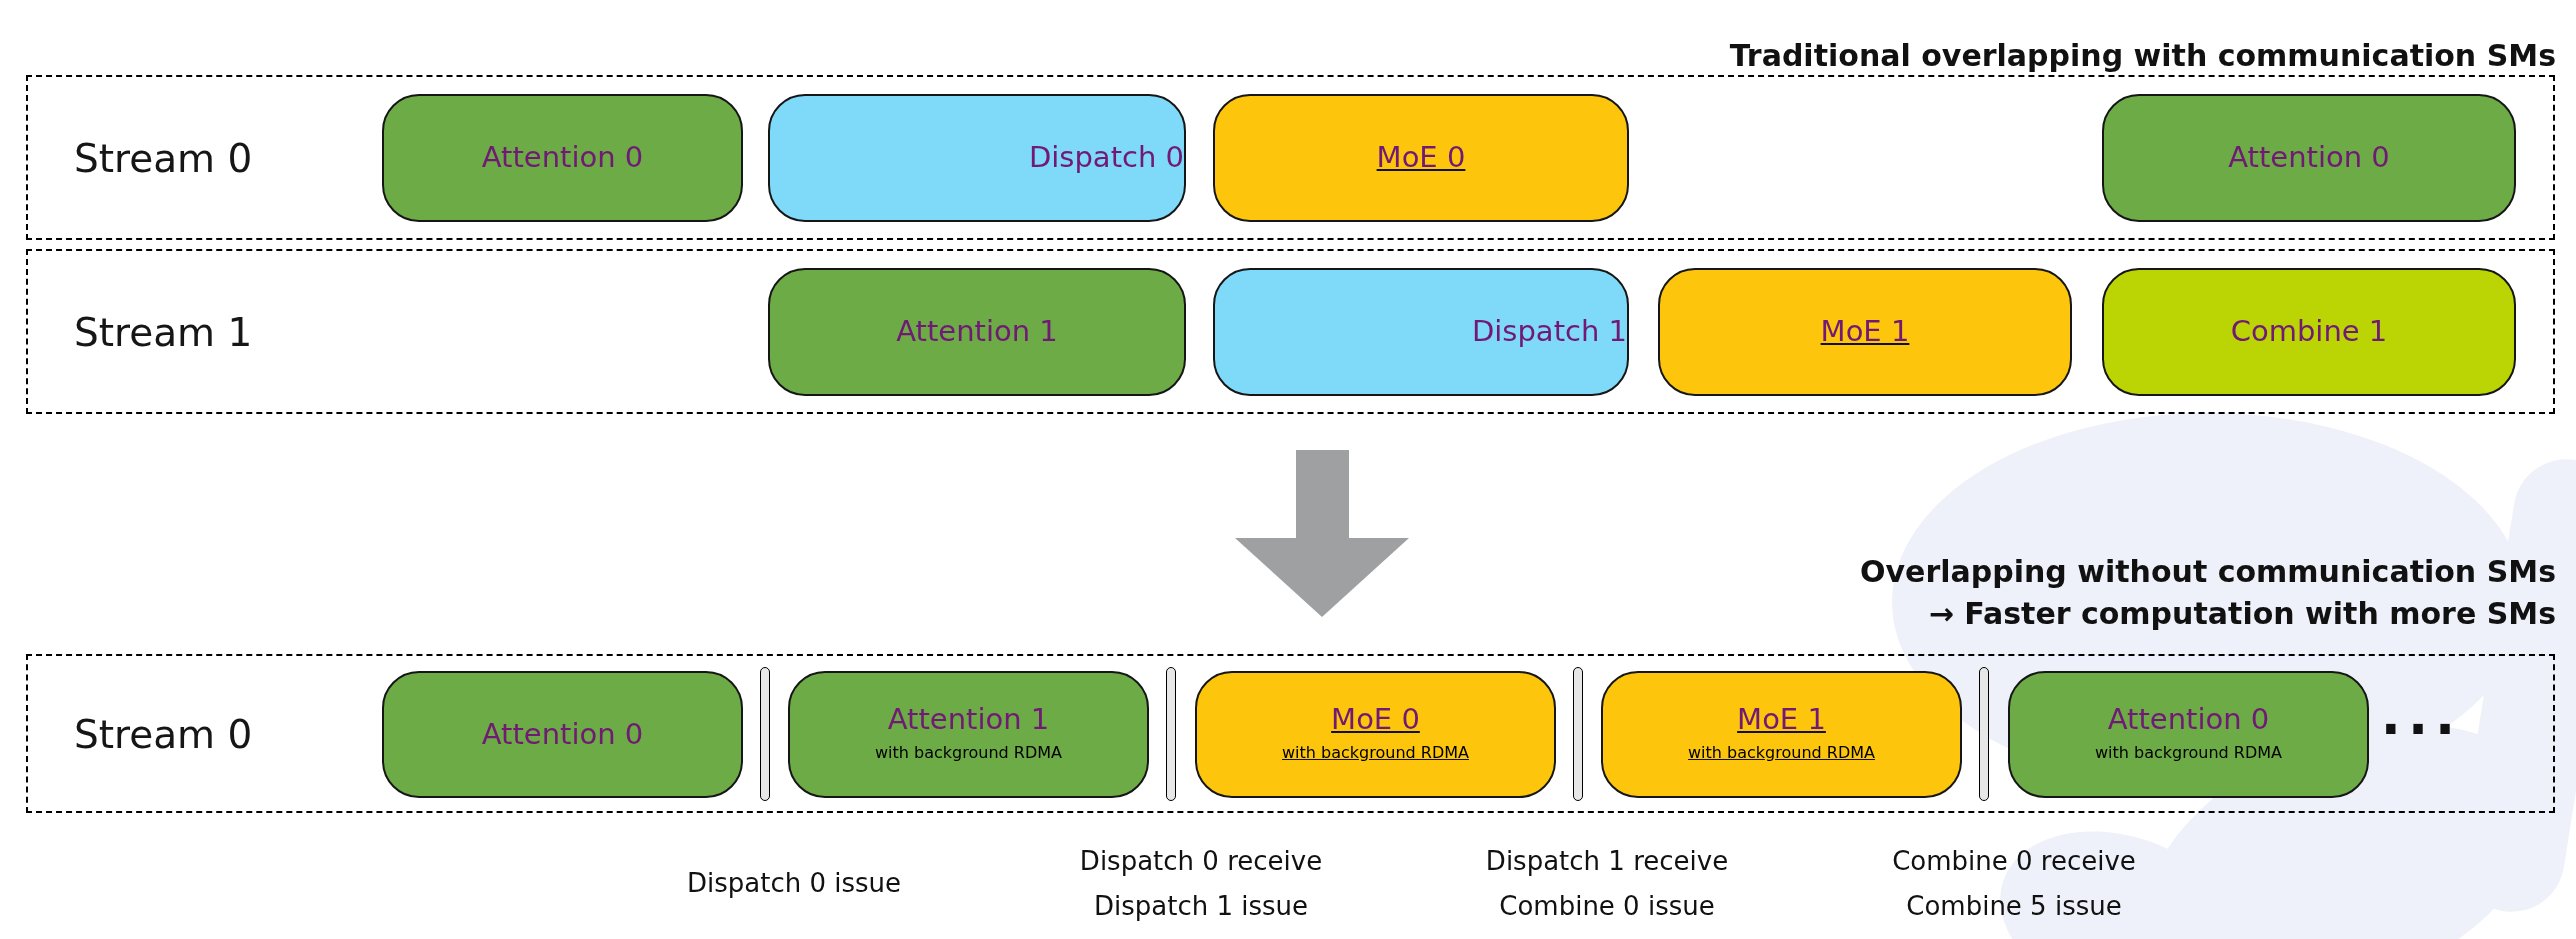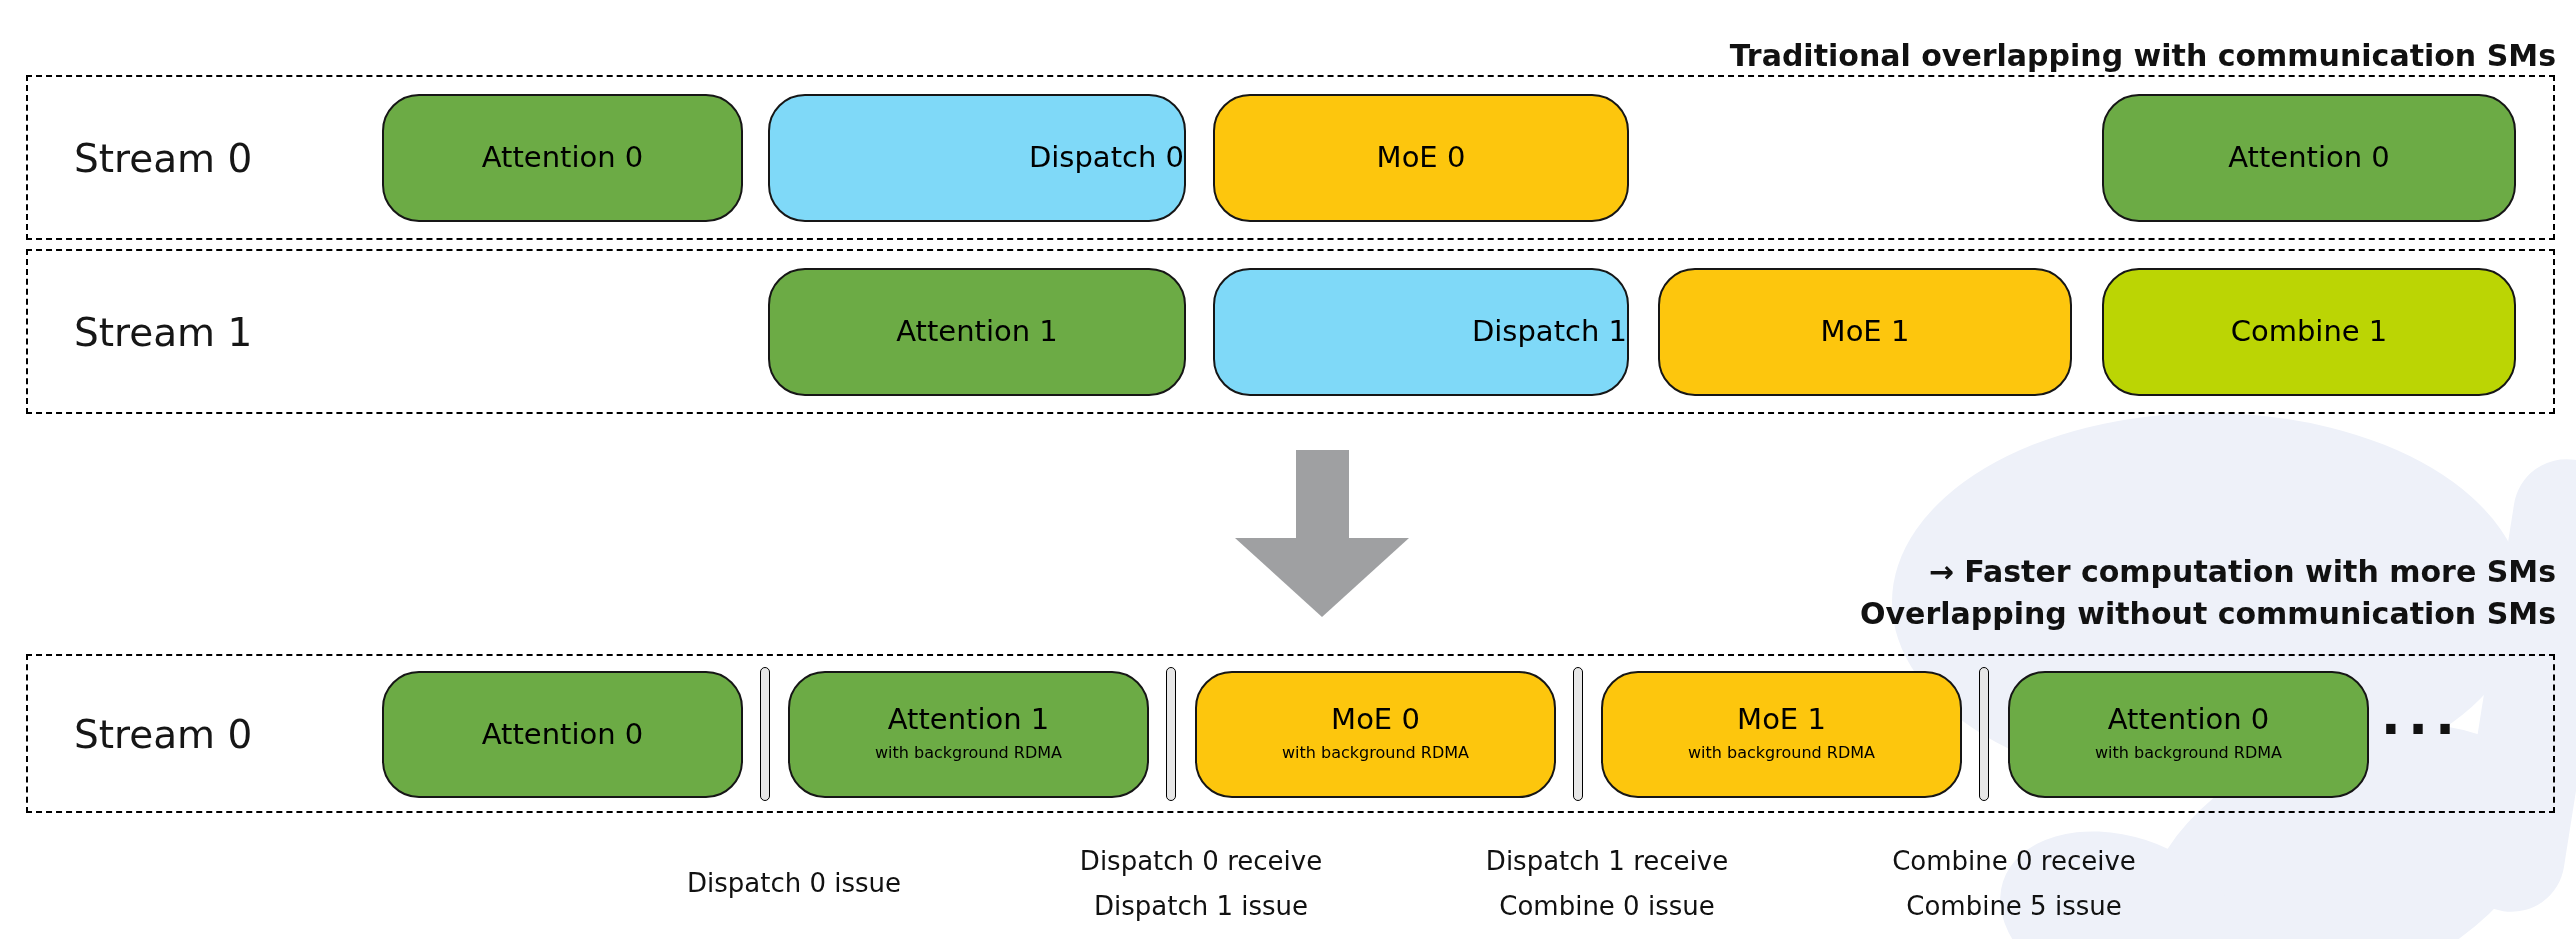--- a/index.html
+++ b/index.html
@@ -33,25 +33,25 @@
     font-size:39px;color:#161616;white-space:nowrap;
   }
   
   .box{
     position:absolute;box-sizing:border-box;height:128px;top:16.7px;
     border:2.6px solid #161616;border-radius:37px;
     display:flex;flex-direction:column;align-items:center;justify-content:center;
     text-align:center;
   }
   .srow.r3 .box{height:127px;top:15px;}
-  .box .main{font-size:29px;line-height:35px;color:#000000;}
+  .box .main{font-size:29px;line-height:35px;color:#701a75;}
   .box .sub{font-size:16px;line-height:29px;color:#000000;margin-top:1.8px;}
   .c-attention{background:#6cab45;}
   .c-dispatch{background:#7fd9f8;align-items:flex-end;}
-  .c-moe{background:#fdc60d;}
+  .c-moe{background:#fdc60d;text-decoration:underline;}
   .c-combine{background:#bbd504;}
   
   .p-r1b1{left:354px;width:361px;}
   .p-r1b2{left:740px;width:418px;}
   .p-r1b3{left:1185px;width:416px;}
   .p-r1b4{left:1630px;width:414px;}
   .p-r1b5{left:2074px;width:414px;}
   
   .p-r2b1{left:740px;width:418px;}
   .p-r2b2{left:1185px;width:416px;}
@@ -137,22 +137,22 @@
       <div class="main">Combine 1</div>
     </div>
   </div>
 
   <div class="big-arrow">
     <div class="stem"></div>
     <div class="head"></div>
   </div>
 
   <div class="sec-title bottom">
+    <div>Overlapping without communication SMs</div>
     <div>→ Faster computation with more SMs</div>
-    <div>Overlapping without communication SMs</div>
   </div>
 
   <div class="srow r3">
     <div class="stream-label">Stream 0</div>
     <div class="box c-attention p-r3b1">
       <div class="main">Attention 0</div>
     </div>
     <div class="sep p-sep1"></div>
     <div class="box c-attention p-r3b2">
       <div class="main">Attention 1</div>

